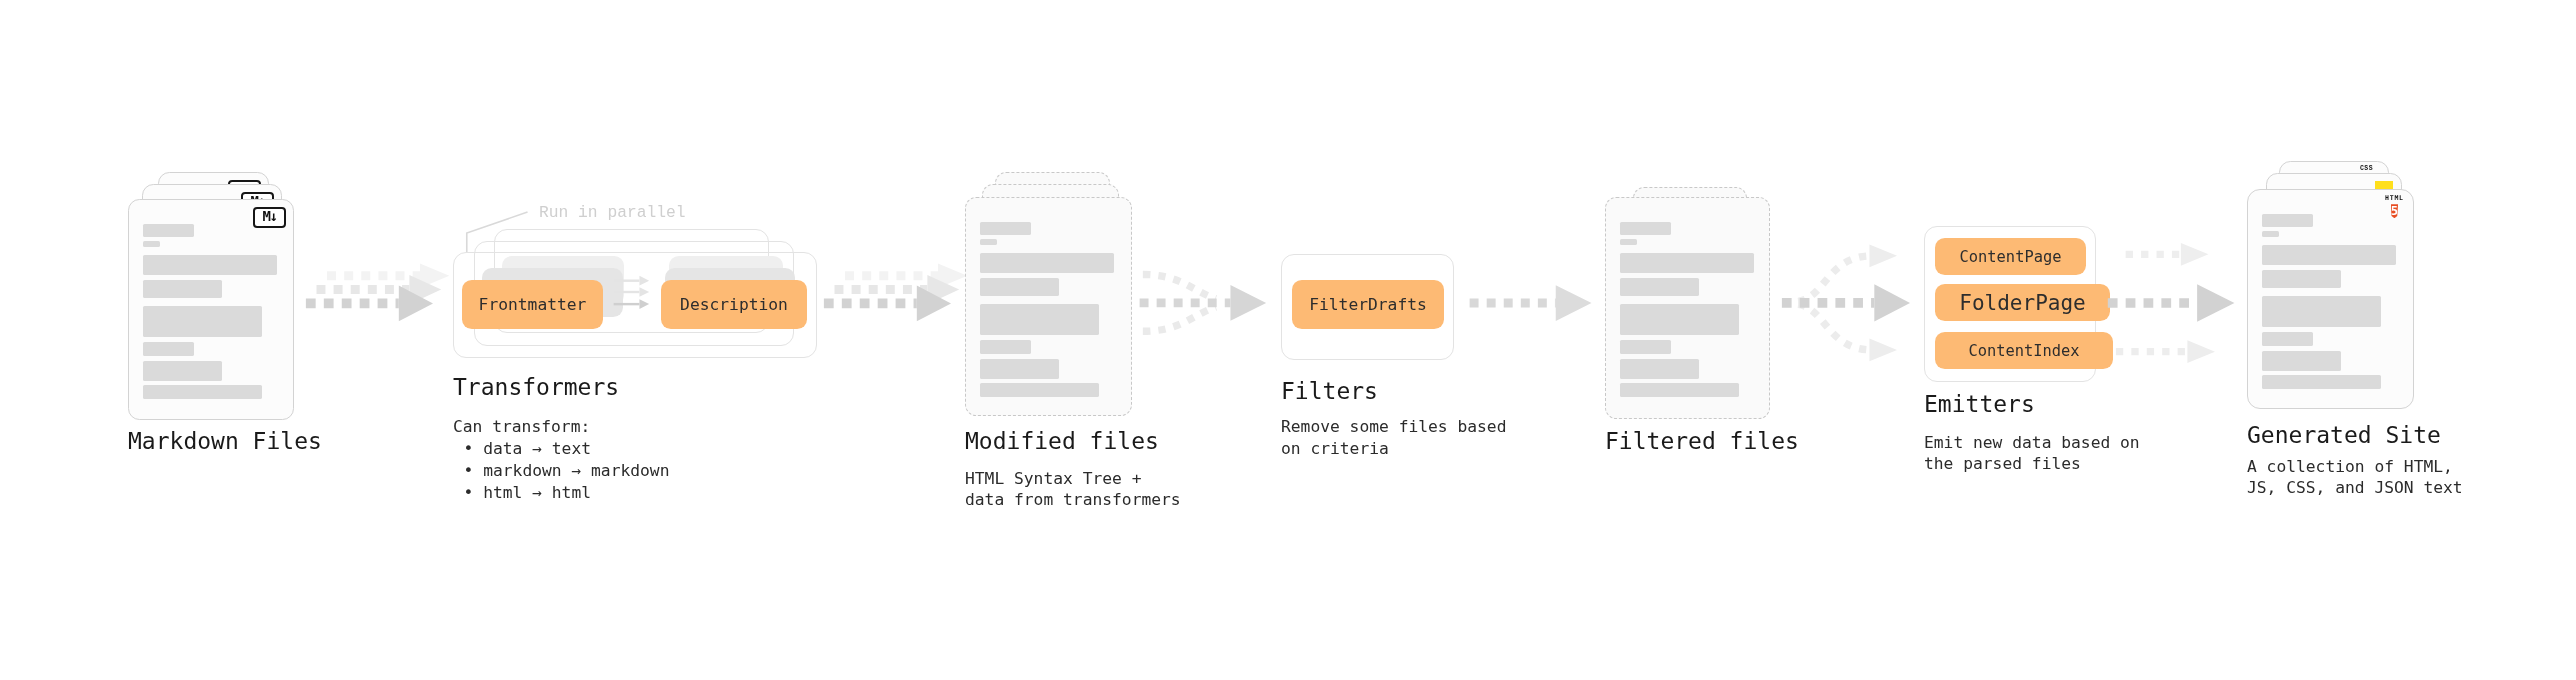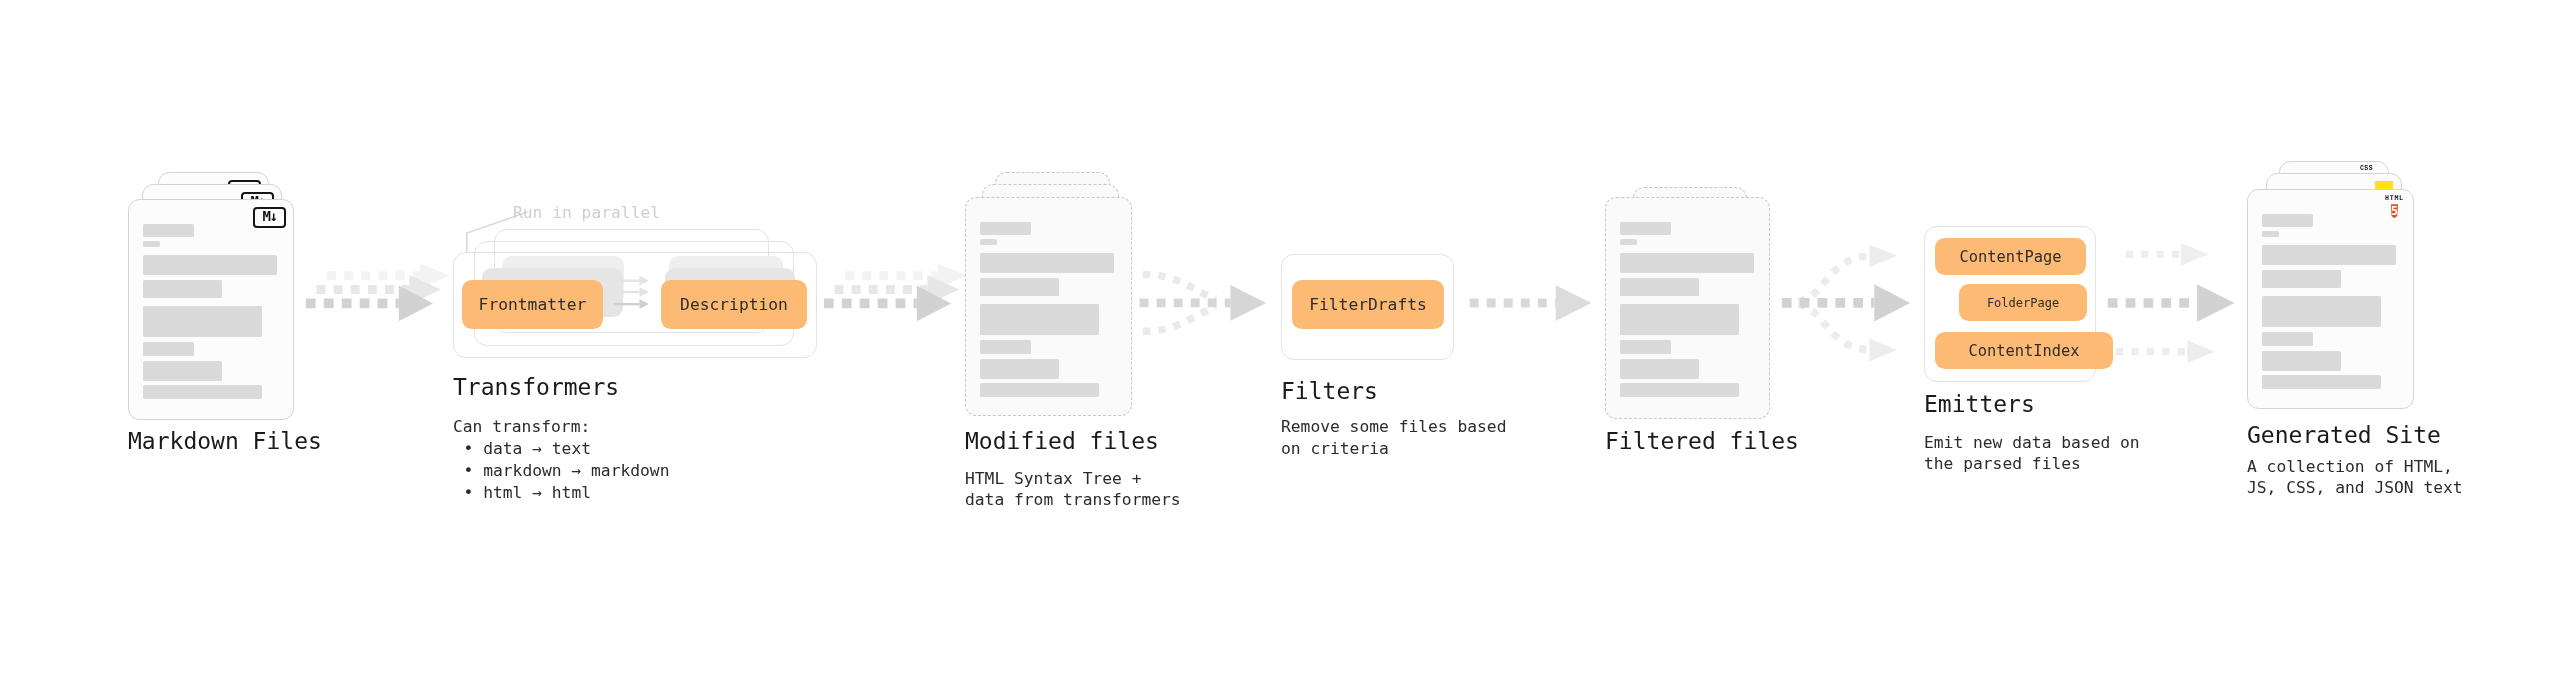--- a/index.html
+++ b/index.html
@@ -90,21 +90,21 @@
     <g stroke="#d2d2d2" fill="#d2d2d2">
         <line x1="6" y1="90" x2="120" y2="90" stroke-width="12" stroke-dasharray="12 10"></line>
         <polygon points="120,68 120,112 162,90" stroke="none"></polygon>
       </g>
   </svg>
 
   <div>
     <svg style="left:453px;top:202px;" width="81" height="54" viewBox="0 0 100 66">
       <polyline points="92,12 17,38 17,62" fill="none" stroke="#d9d9d9" stroke-width="2"></polyline>
     </svg>
-    <div class="annotation" style="left:513px;top:203px;">Run in parallel</div>
+    <div class="annotation" style="left:539px;top:203px;font-family:Liberation Mono, monospace;">Run in parallel</div>
 
     <div class="frame" style="left:494px;top:229px;width:275px;height:104px;"></div>
     <div class="ghost g2" style="left:502px;top:256px;width:122px;height:49px;"></div>
     <div class="ghost g2" style="left:669px;top:256px;width:114px;height:49px;"></div>
 
     <div class="frame" style="left:474px;top:241px;width:320px;height:105px;"></div>
     <div class="ghost g1" style="left:482px;top:268px;width:141px;height:49px;"></div>
     <div class="ghost g1" style="left:665px;top:268px;width:130px;height:49px;"></div>
 
     <div class="frame" style="left:453px;top:252px;width:364px;height:106px;"></div>
@@ -216,21 +216,21 @@
     <polygon points="110,8 110,36 144,22" fill="#ededed"></polygon>
     <path d="M22,82 C55,86 58,136 110,138" fill="none" stroke="#ececec" stroke-width="9" stroke-dasharray="9 10"></path>
     <polygon points="110,124 110,152 144,138" fill="#ededed"></polygon>
     <line x1="2" y1="80" x2="116" y2="80" stroke="#d2d2d2" stroke-width="12" stroke-dasharray="12 10"></line>
     <polygon points="116,57 116,103 160,80" fill="#d2d2d2"></polygon>
   </svg>
 
   <div>
     <div class="frame" style="left:1924px;top:226px;width:172px;height:156px;"></div>
     <div class="op-box" style="left:1935px;top:238px;width:151px;height:37px;font-size:15.4px;">ContentPage</div>
-    <div class="op-box" style="left:1935px;top:284px;width:128px;height:37px;font-size:12px;margin-left:24px;">FolderPage</div>
+    <div class="op-box" style="left:1935px;top:284px;width:175px;height:37px;font-size:21px;">FolderPage</div>
     <div class="op-box" style="left:1935px;top:332px;width:178px;height:37px;font-size:15.4px;">ContentIndex</div>
     <div class="stage-title" style="left:1924px;top:391px;">Emitters</div>
     <div class="stage-desc" style="left:1924px;top:432px;">
       <div>Emit new data based on</div>
       <div>the parsed files</div>
     </div>
   </div>
 
   <svg style="left:2106px;top:234px;" width="140" height="138" viewBox="0 0 172 170">
     <g stroke="#eeeeee" fill="#eeeeee">
@@ -250,21 +250,21 @@
   <div>
     <div class="doc" style="left:2279px;top:161px;width:110px;height:221px;">
       <div class="css-badge">
         <span class="t">CSS</span>
         <span class="u"></span>
       </div>
     </div>
     <div class="doc" style="left:2266px;top:173px;width:136px;height:221px;">
       <div class="js-badge"></div>
     </div>
-    <div class="doc" style="left:2247px;top:189px;width:167px;height:220px;">
+    <div class="doc" style="left:2247px;top:189px;width:167px;height:220px;border-radius:13px;">
       <div class="html5-badge">
         <span class="t">HTML</span>
         <span class="shield">5</span>
       </div>
       <div class="bars">
         <div></div>
           <div></div>
         <div></div>
           <div></div>
         <div></div>

